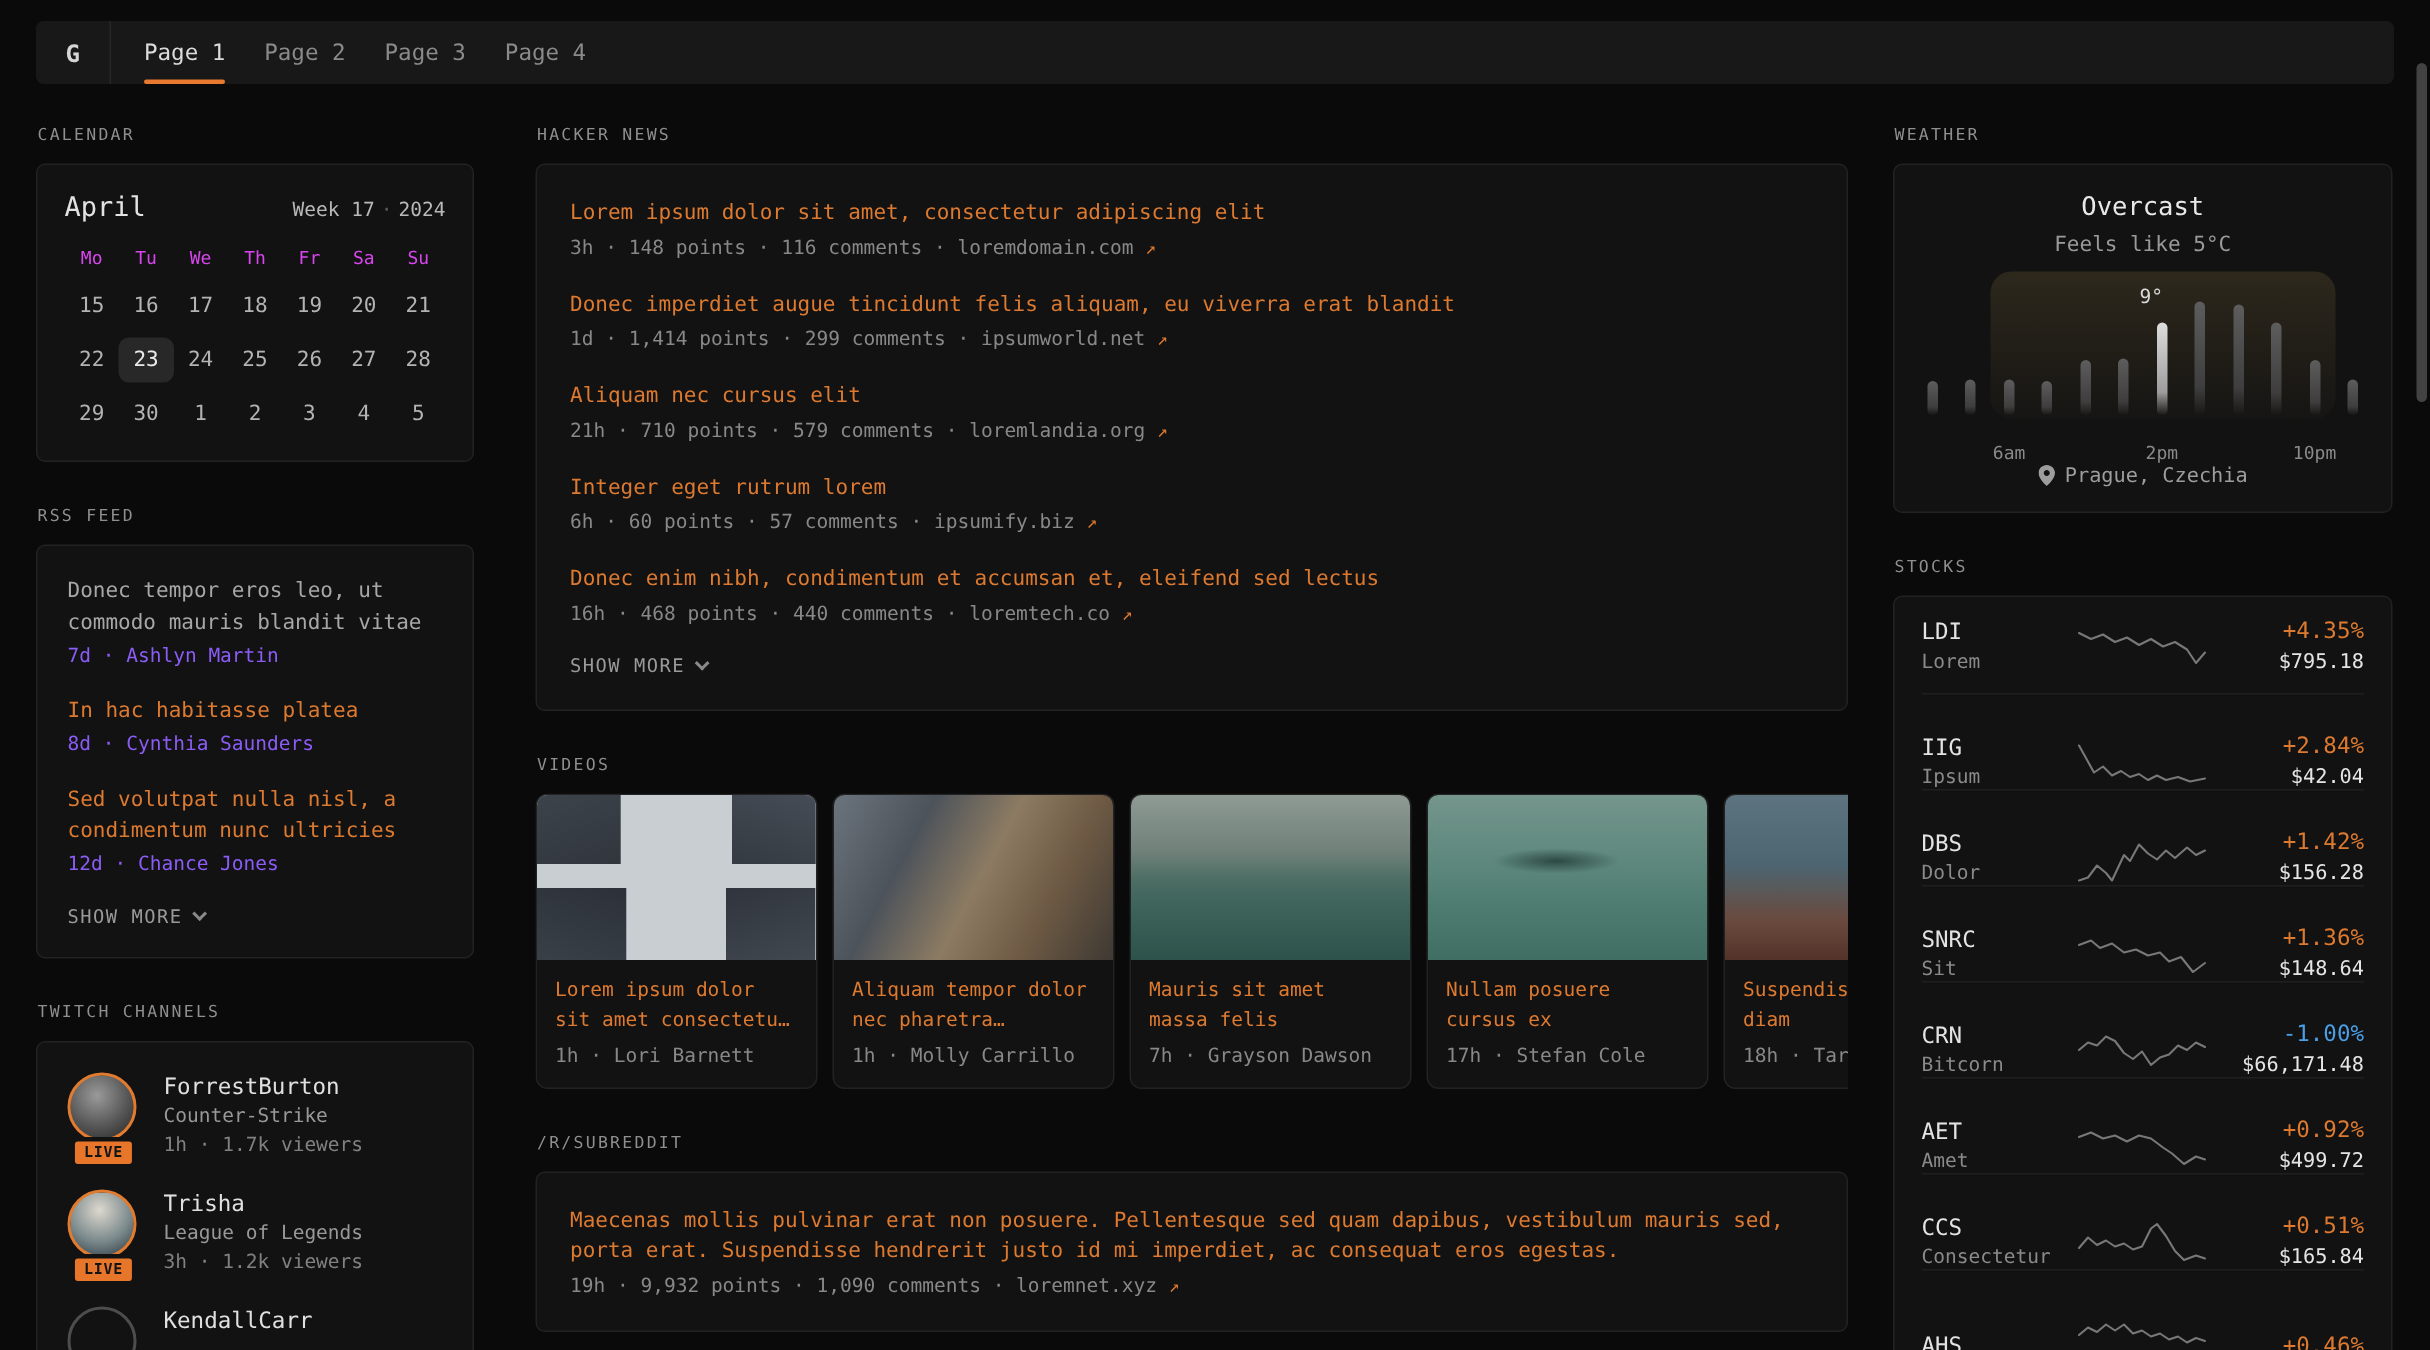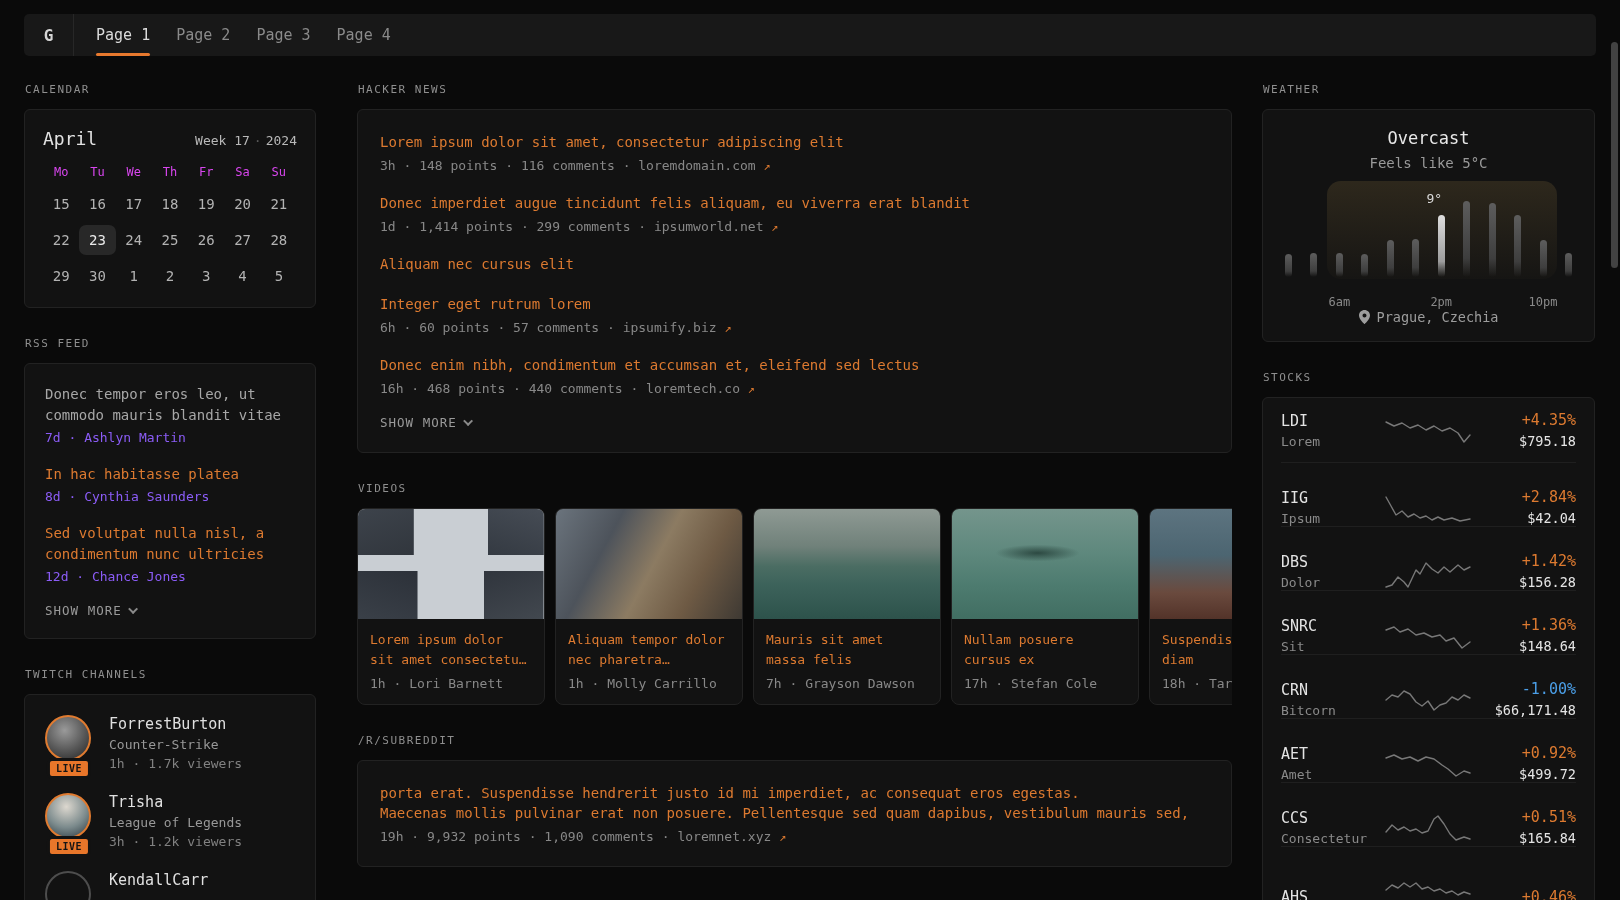--- a/index.html
+++ b/index.html
@@ -258,20 +258,21 @@
           <div class="hn-item">
             <div class="hn-title">Lorem ipsum dolor sit amet, consectetur adipiscing elit</div>
             <div class="hn-meta"><span>3h · 148 points · 116 comments · loremdomain.com</span> <span class="ext">↗</span></div>
           </div>
           <div class="hn-item">
             <div class="hn-title">Donec imperdiet augue tincidunt felis aliquam, eu viverra erat blandit</div>
             <div class="hn-meta"><span>1d · 1,414 points · 299 comments · ipsumworld.net</span> <span class="ext">↗</span></div>
           </div>
           <div class="hn-item">
             <div class="hn-title">Aliquam nec cursus elit</div>
+            <div class="hn-meta"><span>21h · 710 points · 579 comments · loremlandia.org</span> <span class="ext">↗</span></div>
           </div>
           <div class="hn-item">
             <div class="hn-title">Integer eget rutrum lorem</div>
             <div class="hn-meta"><span>6h · 60 points · 57 comments · ipsumify.biz</span> <span class="ext">↗</span></div>
           </div>
           <div class="hn-item">
             <div class="hn-title">Donec enim nibh, condimentum et accumsan et, eleifend sed lectus</div>
             <div class="hn-meta"><span>16h · 468 points · 440 comments · loremtech.co</span> <span class="ext">↗</span></div>
           </div>
           <div class="show-more">
@@ -324,22 +325,22 @@
               <div class="vmeta">18h · Tara</div>
             </div>
           </div>
         </div>
       </div>
 
       <div class="section">
         <h2 class="sec-title">/R/SUBREDDIT</h2>
         <div class="card hn">
           <div class="hn-item">
+            <div class="hn-title">Maecenas mollis pulvinar erat non posuere. Pellentesque sed quam dapibus, vestibulum mauris sed,</div>
             <div class="hn-title">porta erat. Suspendisse hendrerit justo id mi imperdiet, ac consequat eros egestas.</div>
-            <div class="hn-title">Maecenas mollis pulvinar erat non posuere. Pellentesque sed quam dapibus, vestibulum mauris sed,</div>
             <div class="hn-meta"><span>19h · 9,932 points · 1,090 comments · loremnet.xyz</span> <span class="ext">↗</span></div>
           </div>
         </div>
       </div>
     </div>
 
     <div class="col-right">
 
       <div class="section">
         <h2 class="sec-title">WEATHER</h2>

